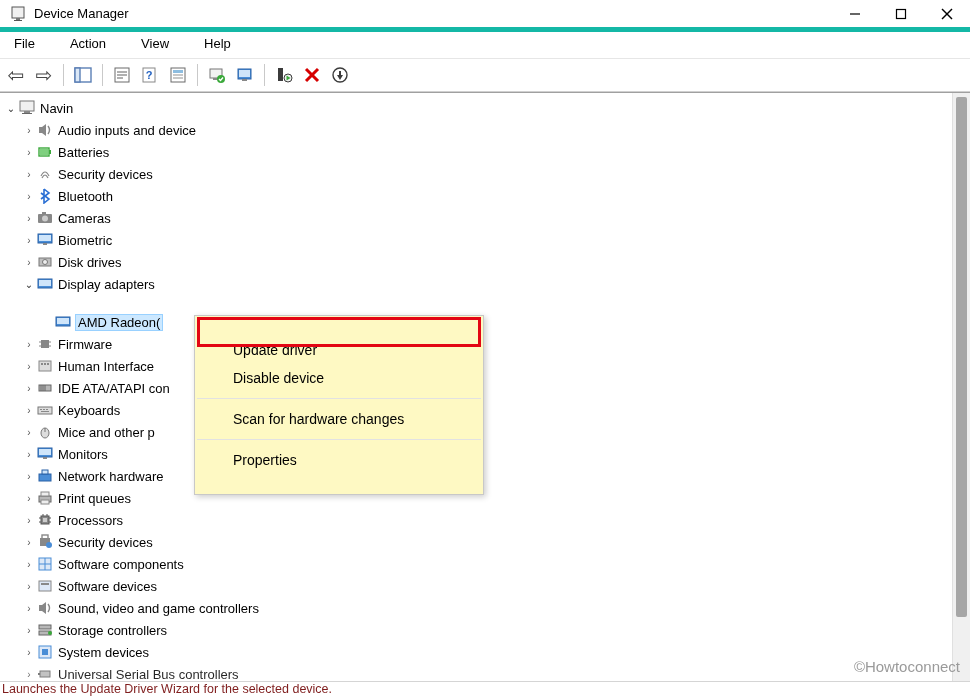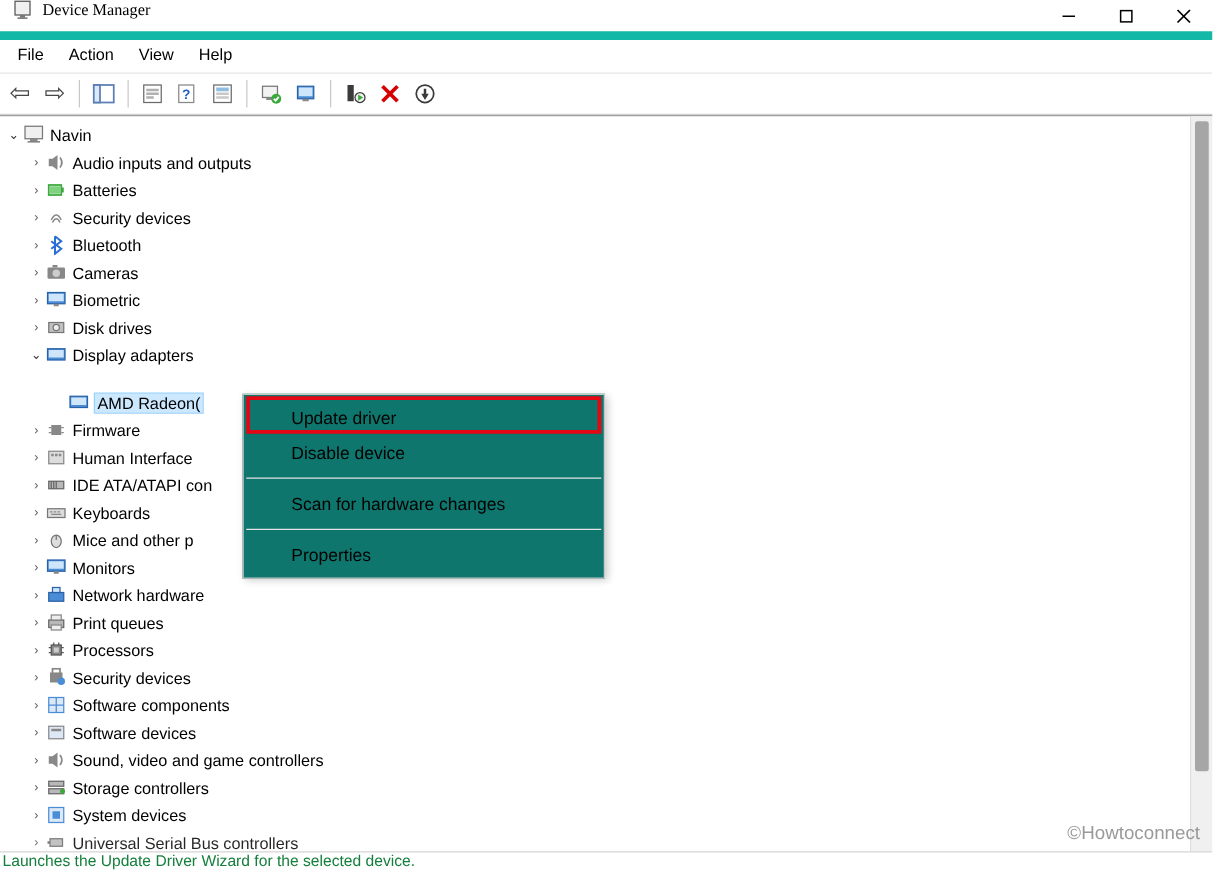--- a/index.html
+++ b/index.html
@@ -11,22 +11,22 @@
     background: #fff;
     width: 970px;
     height: 699px;
     overflow: hidden;
     position: relative;
   }
   
   .titlebar {
     height: 32px;
     display: flex;
-    border-bottom: 7px solid #14b8a6;
-    font-family: Liberation Serif, serif;
+    align-items: center;
+    border-bottom: 5px solid #14b8a6;
   }
   .titlebar .app-icon {
     width: 16px; height: 16px;
     margin: 0 8px 0 10px;
     display: inline-flex; align-items: center; justify-content: center;
   }
   .titlebar .title-text { font-size: 13px; }
   .win-controls {
     margin-left: auto;
     display: flex;
@@ -37,21 +37,21 @@
     display: flex; align-items: center; justify-content: center;
     font-size: 14px;
     color: #000;
   }
   
   .menubar {
     height: 26px;
     display: flex;
     align-items: flex-start;
     padding: 2px 4px 0 4px;
-    gap: 0;
+    gap: 15px;
     border-bottom: 1px solid #fff;
   }
   .menuitem { padding: 2px 10px; font-size: 13px; }
   
   .toolbar {
     height: 34px;
     display: flex;
     align-items: center;
     padding: 0 4px;
     gap: 4px;
@@ -122,24 +122,24 @@
     background: #cce8ff;
     outline: 1px solid #99d1ff;
     padding: 0 2px;
   }
   
   .context-menu {
     position: absolute;
     left: 194px;
     top: 315px;
     width: 290px;
-    background: #0f766e;
+    background: #fef9c3;
     border: 1px solid #c8c8c8;
     box-shadow: 2px 2px 6px rgba(0,0,0,0.2);
-    padding: 4px 0;
+    padding: 20px 0;
     z-index: 50;
   }
   .ctx-item {
     padding: 6px 14px 6px 38px;
     font-size: 14px;
   }
   .ctx-item.bold { font-weight: 400; }
   .ctx-sep { height: 1px; background: #e2e2e2; margin: 6px 2px; }
   .highlight-box {
     position: absolute;
@@ -153,21 +153,21 @@
   }
   
   .statusbar {
     position: absolute;
     left: 0; right: 0; bottom: 0;
     height: 18px;
     border-top: 1px solid #d5d5d5;
     font-size: 12.5px;
     padding: 0 2px;
     overflow: hidden;
-    color: #15803d;
+    color: #7f1d1d;
   }
   .watermark {
     position: absolute;
     right: 10px;
     bottom: 24px;
     color: #9a9a9a;
     font-size: 15px;
     z-index: 5;
   }
 </style>
@@ -302,21 +302,21 @@
       </div>
 
       <div class="node indent1">
         <span class="chev">›</span>
         <span class="nicon">
             <svg class="svg16" viewBox="0 0 16 16">
               <polygon points="2,5 5,5 9,2 9,14 5,11 2,11" fill="#888"></polygon>
               <path d="M11 4 Q14 8 11 12" fill="none" stroke="#888" stroke-width="1.4"></path>
             </svg>
           </span>
-        <span class="nlabel">Audio inputs and outputs</span>
+        <span class="nlabel">Audio inputs and device</span>
       </div>
 
       <div class="node indent1">
         <span class="chev">›</span>
         <span class="nicon">
             <svg class="svg16" viewBox="0 0 16 16">
               <rect x="2" y="4" width="10" height="8" fill="#fff" stroke="#3ba93b" stroke-width="1.4"></rect>
               <rect x="3" y="5" width="8" height="6" fill="#7fd07f"></rect>
               <rect x="12" y="6" width="2" height="4" fill="#3ba93b"></rect>
             </svg>

